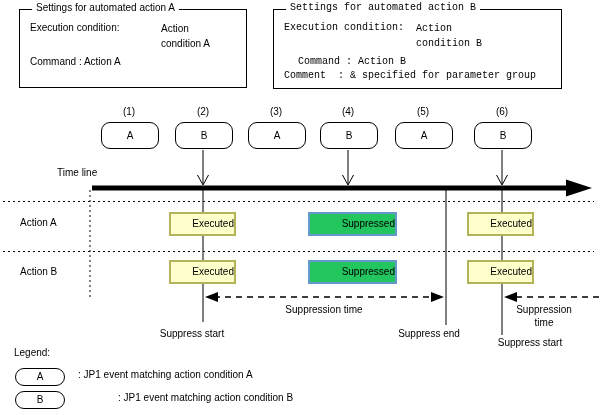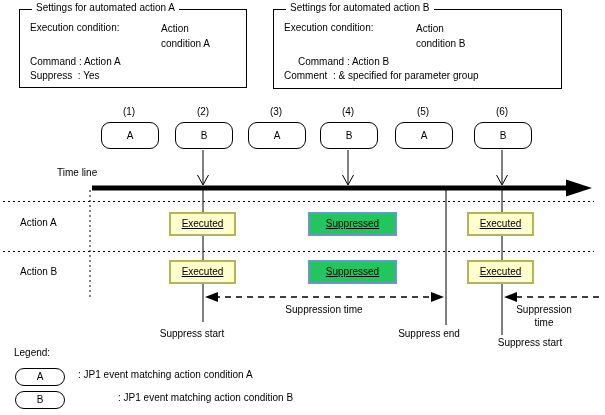--- a/index.html
+++ b/index.html
@@ -55,24 +55,23 @@
   }
 
   
   .timeline-label { position: absolute; left: 57px; top: 167px; z-index: 2; text-align: right; }
   .row-label { position: absolute; left: 20px; width: 60px; z-index: 2; }
 
   
   .state-box {
     position: absolute;
     height: 20px;
-    text-align: center;
+    text-align: right;
     line-height: 20px;
     z-index: 3;
-    text-decoration: underline;
   }
   .state-executed   { background: #ffffcc; border: 2px solid #b5b35a; }
   .state-suppressed { background: #22c55e; border: 2px solid #6699cc; }
 
   
   .annot { position: absolute; text-align: center; z-index: 2; line-height: 13px; }
   .pre-line { white-space: pre-line; }
 
   
   .legend-title { position: absolute; left: 14px; top: 347px; z-index: 2; }
@@ -123,24 +122,23 @@
     <line x1="516" y1="297" x2="602" y2="297" stroke="#000" stroke-width="1.5" stroke-dasharray="6 5"></line>
     <polygon points="504,297 517,292 517,302" fill="#000"></polygon>
   </svg>
 
   <div class="settings-box" style="left:19px; top:9px; width:226px; height:77px;">
     <span class="box-title">Settings for automated action A</span>
     <span class="sline" style="left:10px; top:11px;">Execution condition:</span>
     <span class="sval" style="left:141px; top:11px;">Action
 condition A</span>
     <span class="sline" style="left:10px; top:45px;">Command : Action A</span>
-    <span class="sline" style="left:10px; top:59px;">Suppress  : Yes</span>
   </div>
 
-  <div class="settings-box" style="left:273px; top:9px; width:287px; height:78px;">
+  <div class="settings-box" style="left:273px; top:9px; width:287px; height:78px;font-family:Liberation Mono, monospace;">
     <span class="box-title">Settings for automated action B</span>
     <span class="sline" style="left:10px; top:11px;">Execution condition:</span>
     <span class="sval" style="left:142px; top:11px;">Action
 condition B</span>
     <span class="sline" style="left:24px; top:45px;">Command : Action B</span>
     <span class="sline" style="left:10px; top:59px;">Comment  : &amp; specified for parameter group</span>
   </div>
 
   <span class="event-number" style="left:100px;">(1)</span>
   <span class="event-number" style="left:174px;">(2)</span>

